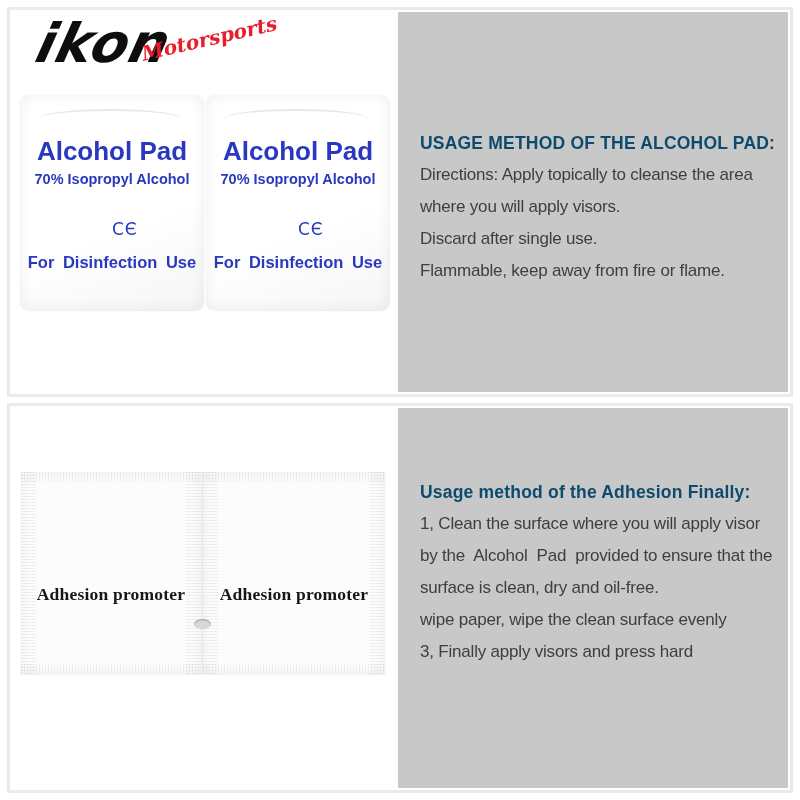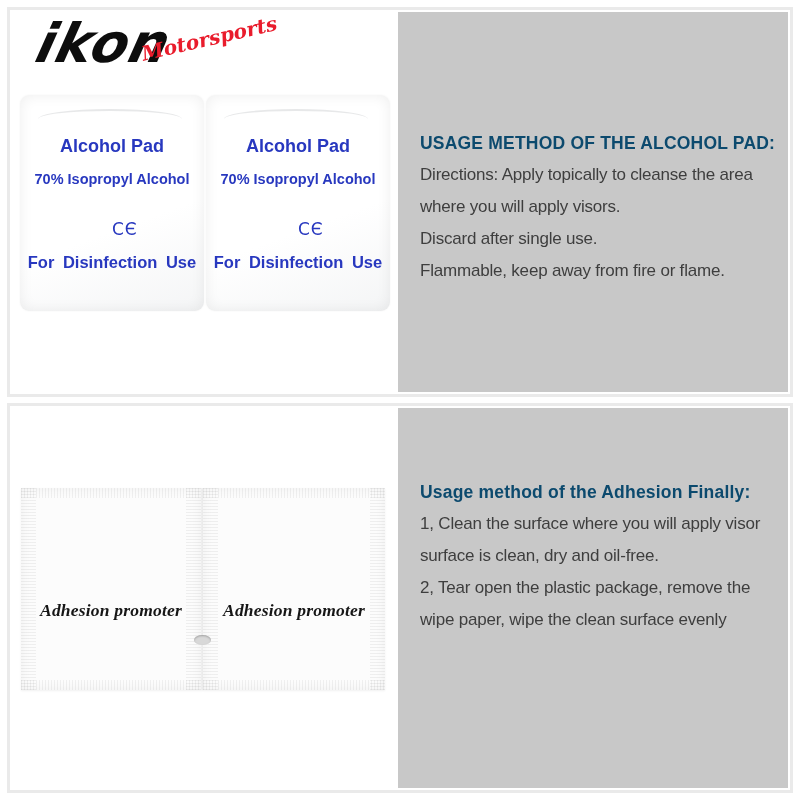--- a/index.html
+++ b/index.html
@@ -19,27 +19,27 @@
 
   
   .logo{position:absolute;left:20px;top:2px;width:260px;height:80px;}
   .logo-main{position:absolute;left:0;top:0;font-family:"DejaVu Sans",sans-serif;font-weight:bold;font-style:italic;font-size:54px;letter-spacing:1px;color:#0d0d0d;transform:skewX(-14deg);transform-origin:left bottom;}
   .logo-script{position:absolute;left:112px;top:30px;font-family:"DejaVu Serif",serif;font-style:italic;font-weight:bold;font-size:20px;color:#e91c2c;transform:rotate(-13deg);transform-origin:left center;white-space:nowrap;}
 
   
   .alcohol-row{position:absolute;left:10px;top:85px;width:372px;height:216px;display:flex;gap:2px;}
   .alcohol-packet{position:relative;width:184px;height:216px;background:linear-gradient(160deg,#ffffff 60%,#f4f5f6 100%);border-radius:9px;box-shadow:inset 0 0 14px rgba(0,0,0,0.07), 0 0 2px rgba(0,0,0,0.05);}
   .alcohol-packet::before{content:"";position:absolute;top:14px;left:10%;width:78%;height:18px;border-top:2px solid rgba(120,125,135,0.18);border-radius:50%;}
-  .ap-title{position:absolute;top:41px;left:0;width:100%;text-align:center;font-size:18px;font-weight:bold;color:#2838bf;letter-spacing:0px;}
+  .ap-title{position:absolute;top:41px;left:0;width:100%;text-align:center;font-size:26px;font-weight:bold;color:#2838bf;letter-spacing:0px;}
   .ap-sub{position:absolute;top:76px;left:0;width:100%;text-align:center;font-size:14.5px;font-weight:bold;color:#2838bf;}
   .ap-ce{position:absolute;top:124px;left:50%;font-size:17px;font-weight:normal;color:#2838bf;letter-spacing:1px;font-family:"DejaVu Sans",sans-serif;}
   .ap-foot{position:absolute;top:158px;left:0;width:100%;text-align:center;font-size:16.5px;font-weight:bold;color:#2838bf;word-spacing:4px;}
 
   
-  .adhesion-row{position:absolute;left:11px;top:82px;width:364px;height:202px;display:flex;font-style:italic;}
+  .adhesion-row{position:absolute;left:11px;top:66px;width:364px;height:202px;display:flex;}
   .adh-packet{position:relative;width:182px;height:202px;box-sizing:border-box;
     background-color:#fcfcfc;
     background-image:
       repeating-linear-gradient(90deg, rgba(0,0,0,0.05) 0 1px, rgba(0,0,0,0) 1px 3px),
       repeating-linear-gradient(90deg, rgba(0,0,0,0.05) 0 1px, rgba(0,0,0,0) 1px 3px);
     background-size:100% 10px,100% 10px;
     background-position:top left,bottom left;
     background-repeat:no-repeat,no-repeat;
     box-shadow:inset 0 0 12px rgba(0,0,0,0.05), 0 1px 2px rgba(0,0,0,0.06);}
   .adh-packet::before,.adh-packet::after{content:"";position:absolute;top:0;bottom:0;width:15px;background:repeating-linear-gradient(180deg, rgba(0,0,0,0.055) 0 1px, rgba(0,0,0,0) 1px 3px);}
@@ -96,20 +96,21 @@
       <div class="adh-packet">
         <div class="adh-label">Adhesion promoter</div>
       </div>
       <div class="tear-notch"></div>
     </div>
 
     <aside class="graybox">
       <div class="usage usage-bottom">
         <h2>Usage method of the Adhesion Finally:</h2>
         <p>1, Clean the surface where you will apply visor</p>
+        <p>by the  Alcohol  Pad  provided to ensure that the</p>
         <p>surface is clean, dry and oil-free.</p>
-        <p>2, Tear open the plastic package, remove the</p>
         <p>wipe paper, wipe the clean surface evenly</p>
+        <p>3, Finally apply visors and press hard</p>
       </div>
     </aside>
   </section>
 
 </div>
 
 </body></html>

